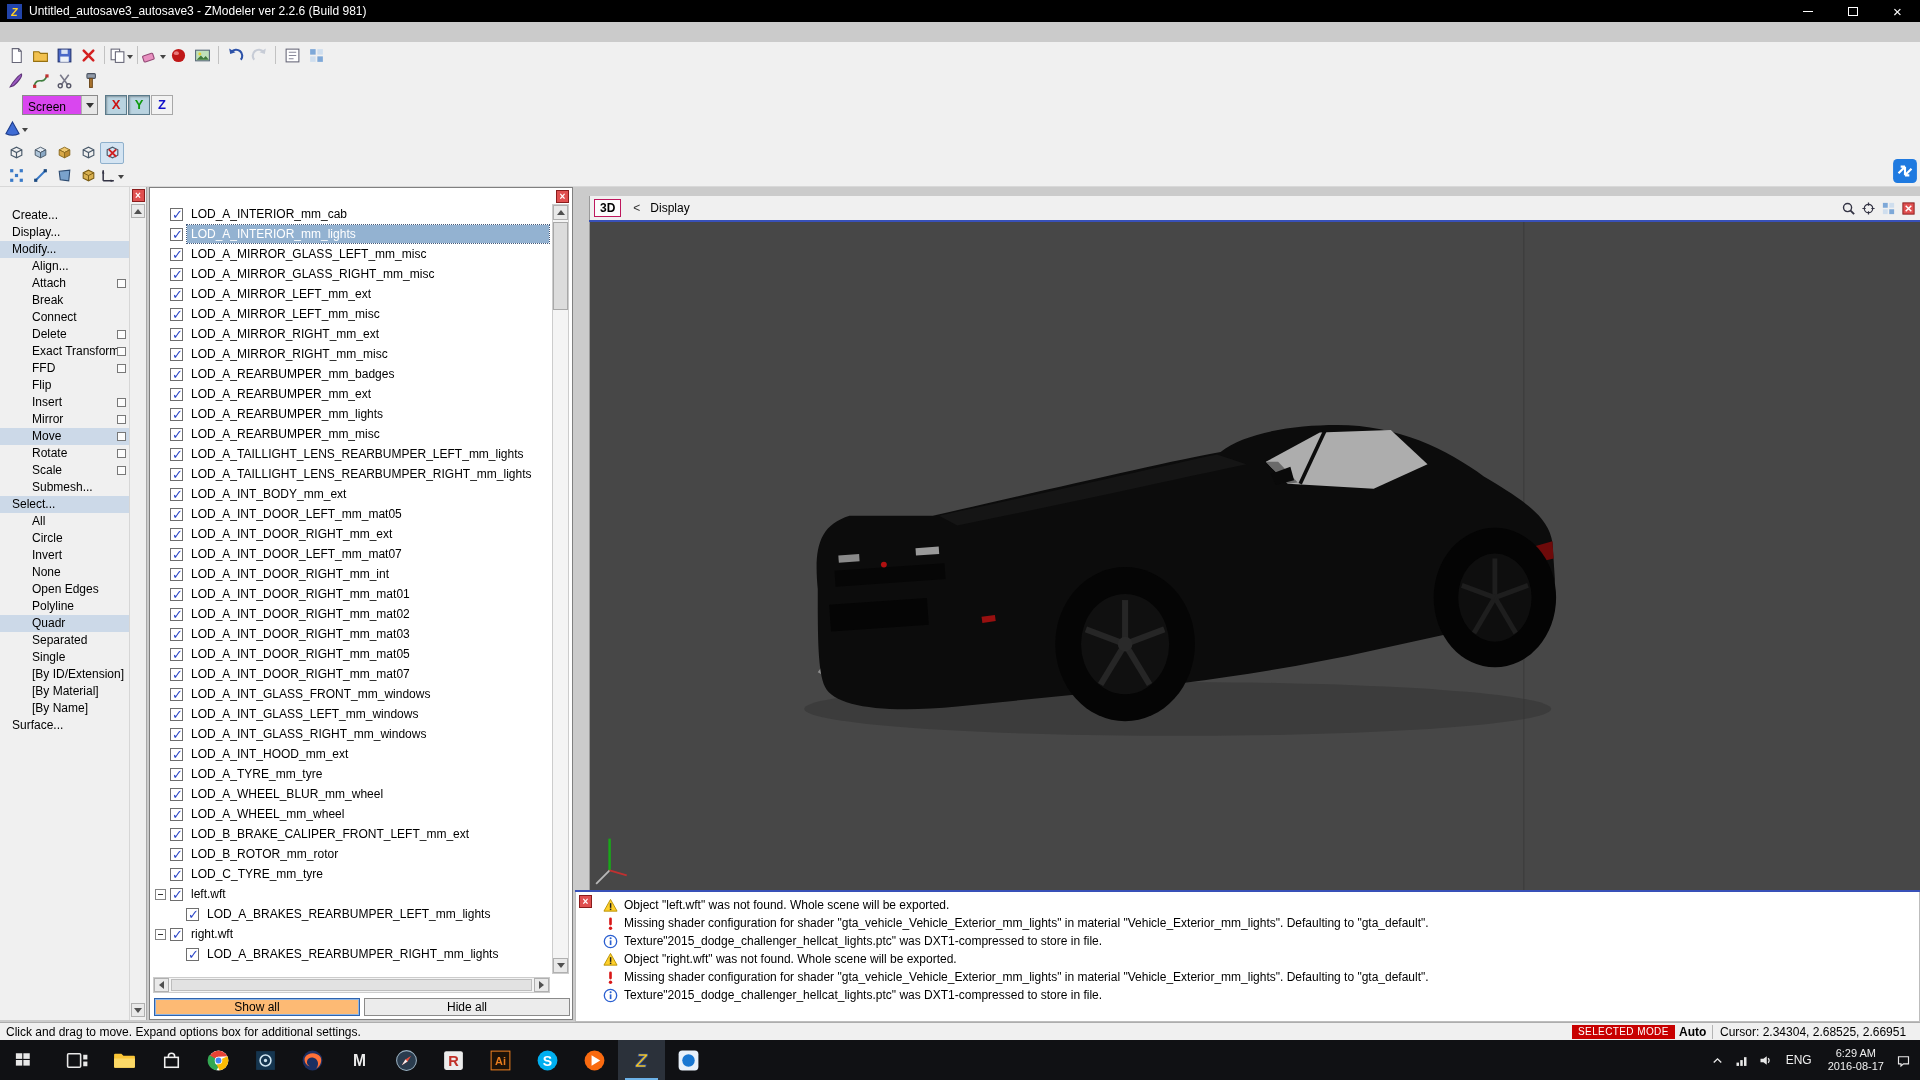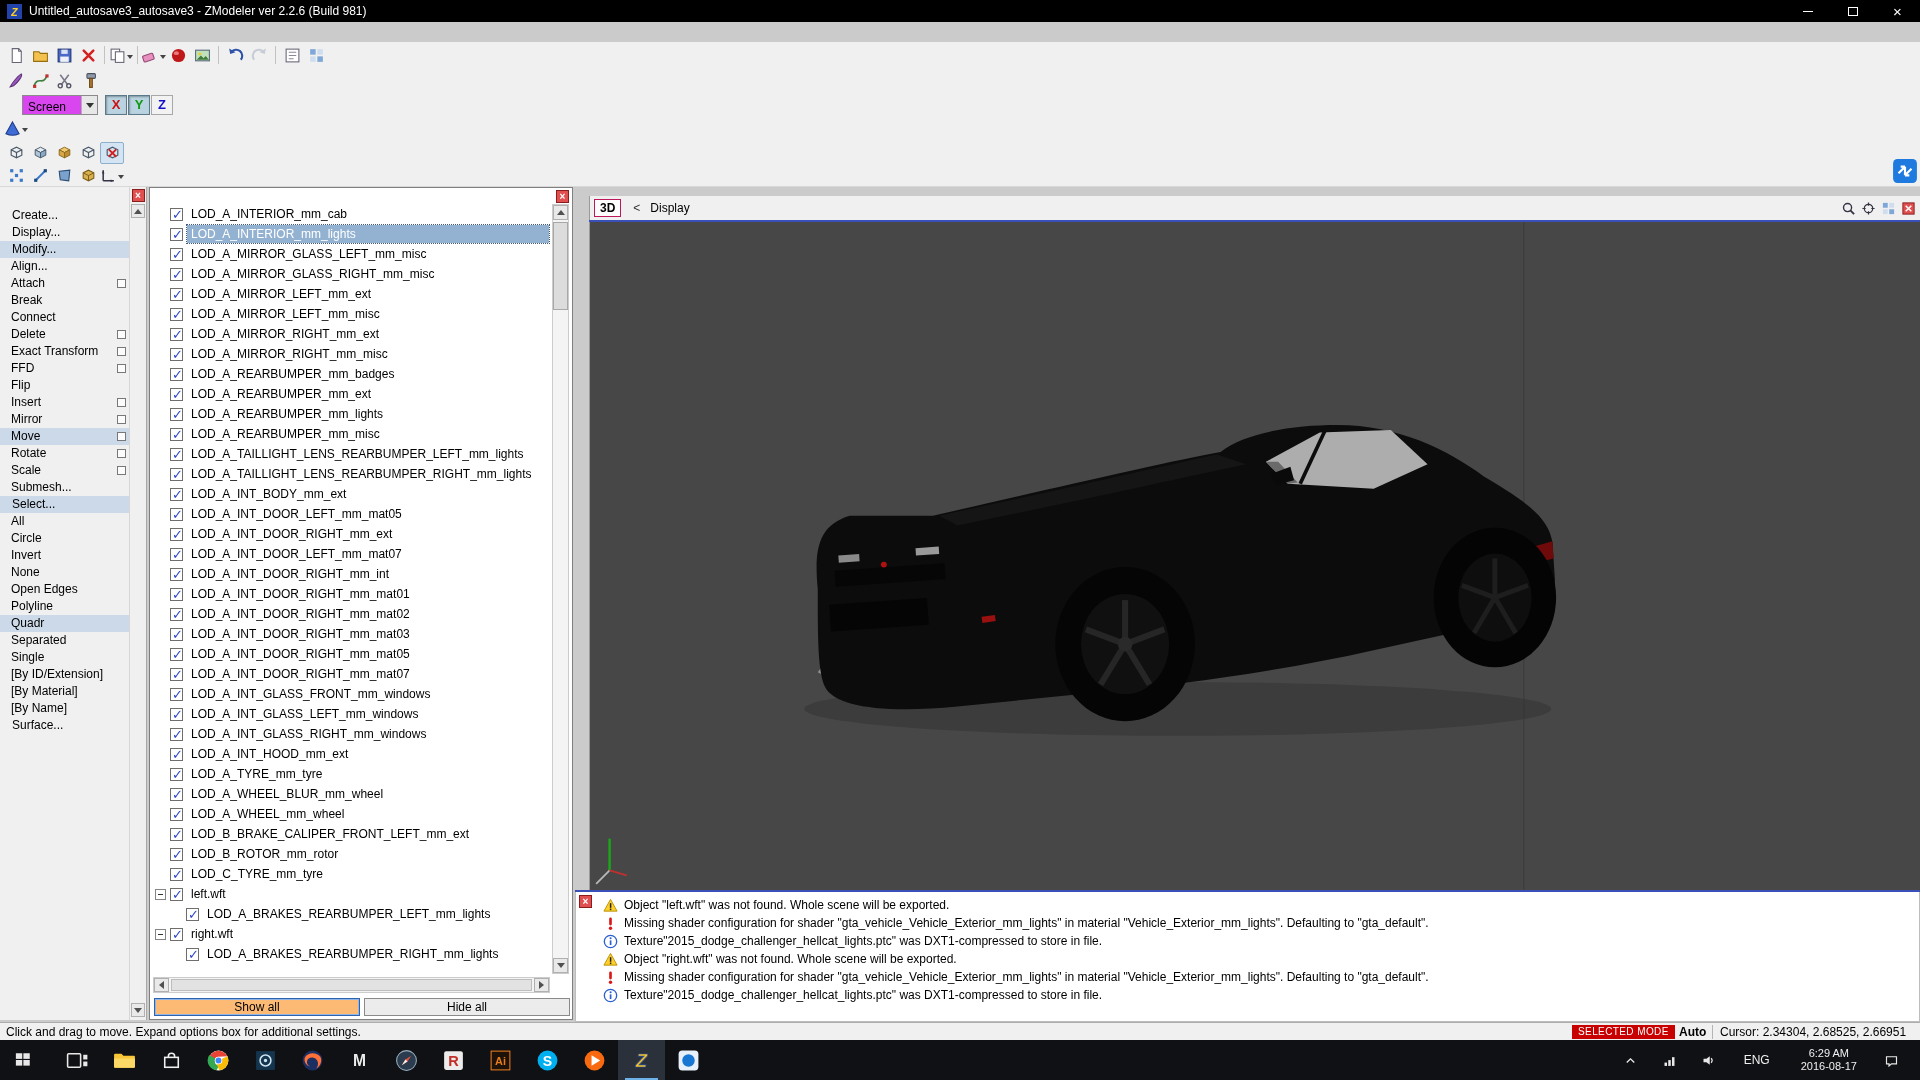--- a/index.html
+++ b/index.html
@@ -37,21 +37,21 @@
 .combo .ca{width:16px;height:18px;background:#e7e7e7;border-left:1px solid #b0b0b0;display:flex;align-items:center;justify-content:center}
 .combo .ca::after{content:'';width:0;height:0;border:4px solid transparent;border-top:5px solid #333;margin-top:5px}
 #axisbtns{display:flex;margin-left:6px}
 .axisbtn{width:22px;height:20px;margin-left:1px;display:flex;align-items:center;justify-content:center;font-weight:bold;font-size:13px}
 .axisbtn.pressed{background:#b9d3e0;border:1px solid #5a7a8a;box-shadow:inset 1px 1px 2px rgba(0,0,0,.3)}
 .axisbtn.raised{background:#f2f2f2;border:1px solid #a8a8a8}
 
 #cmdpanel{position:absolute;left:0;top:187px;width:147px;height:833px;background:#f0f0f0;border-right:1px solid #a8a8a8}
 #cmditems{position:absolute;left:0;top:20px;right:17px}
 .cmd-item{height:17px;line-height:17px;padding-left:12px;position:relative;white-space:nowrap}
-.cmd-item.ind{padding-left:11px}
+.cmd-item.ind{padding-left:32px}
 .cmd-item.sel{background:var(--sel-cmd)}
 .optbox{position:absolute;right:3px;top:3.5px;width:9px;height:9px;border:1px solid #787878;background:#fcfcfc}
 .sidecol{position:absolute;top:0;right:0;width:17px;bottom:0;border-left:1px solid #d6d6d6}
 .close-x{width:13px;height:13px;background:#e05050;border:1px solid #8a1c1c;color:#fff;font-size:10px;line-height:11px;text-align:center;font-weight:bold;flex:none}
 .sidecol .close-x{margin:2px auto}
 .sb-btn{width:14px;height:14px;background:#e9e9e9;border:1px solid #b0b0b0;display:flex;align-items:center;justify-content:center;flex:none}
 .sidecol .sb-btn{margin:1px auto}
 .sb-bottom{position:absolute;bottom:2px;left:1px}
 .tri-up{width:0;height:0;border-left:4px solid transparent;border-right:4px solid transparent;border-bottom:5px solid #505050}
 .tri-down{width:0;height:0;border-left:4px solid transparent;border-right:4px solid transparent;border-top:5px solid #505050}
@@ -112,21 +112,21 @@
 .searchbox{width:344px;height:30px;background:#fff;display:flex;align-items:center;border:1px solid #5f5f5f;flex:none}
 .cortana{width:17px;height:17px;margin:0 7px;flex:none;display:flex}
 .cortana svg{width:17px;height:17px}
 .searchbox input{border:none;outline:none;flex:1;font-size:13px;font-family:inherit;color:#333;background:transparent;min-width:0}
 .searchbox input::placeholder{color:#5a5a5a}
 #taskapps{display:flex;height:40px;margin-left:8px}
 .app{width:47px;height:40px;display:flex;align-items:center;justify-content:center;position:relative;flex:none}
 .app svg{width:25px;height:25px;display:block}
 .app.active{background:#2b313a}
 .app.active::after{content:'';position:absolute;left:7px;right:7px;bottom:0;height:2px;background:#6cb2e8}
-#tray{margin-left:auto;display:flex;align-items:center;height:40px;gap:16px;padding-right:17px}
+#tray{margin-left:auto;display:flex;align-items:center;height:40px;gap:1px;padding-right:5px}
 .tray-ic{width:23px;height:40px;display:flex;align-items:center;justify-content:center}
 .tray-ic svg{width:15px;height:15px}
 .lang{font-size:12px;padding:0 8px;color:#f0f0f0}
 .clock{font-size:11px;text-align:center;line-height:13px;padding:0 7px;color:#f0f0f0}
 
 #floatwidget{position:absolute;right:2px;top:158px;width:26px;height:28px}
 #floatwidget svg{width:26px;height:26px}
 </style>
 </head>
 <body>

